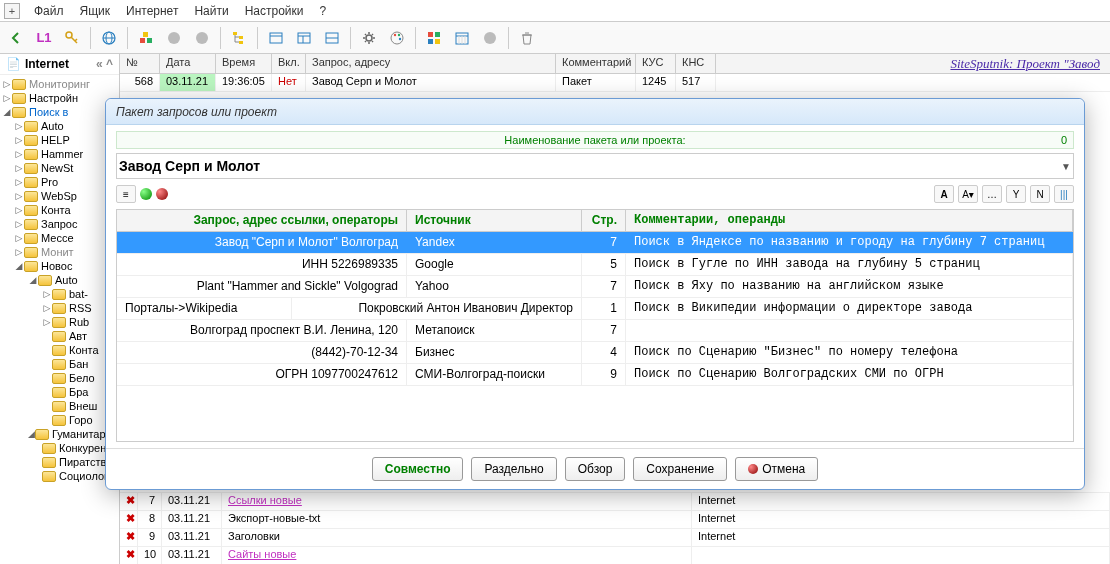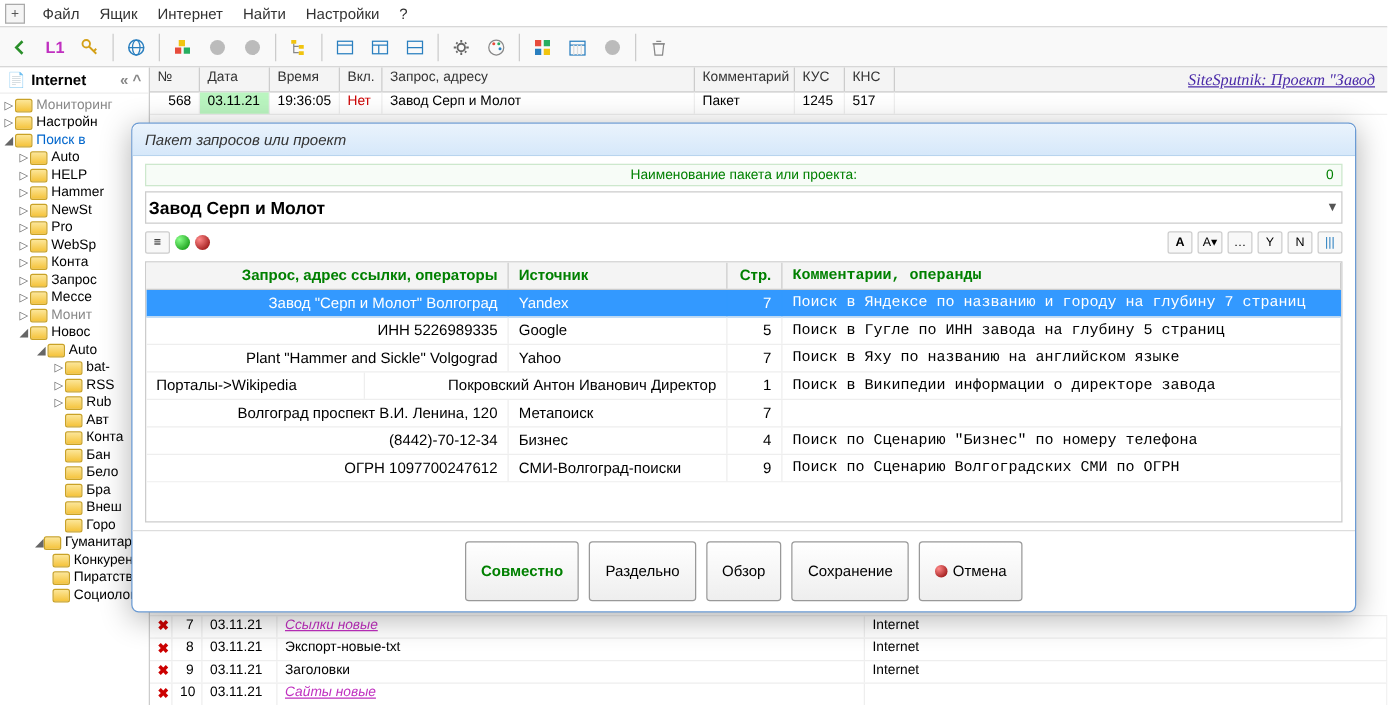--- a/index.html
+++ b/index.html
@@ -28,21 +28,21 @@
 .grid-header .gh { border-right: 1px solid #ccc; padding: 2px 6px; font-size: 11px; color: #333; }
 .grid-row { display: flex; height: 18px; border-bottom: 1px solid #eee; }
 .grid-row .gc { border-right: 1px solid #eee; padding: 1px 6px; font-size: 11px; overflow: hidden; white-space: nowrap; }
 .hl-date { background: #baf5c0; }
 .hl-no { color: #c00; }
 .banner { position: absolute; right: 10px; top: 2px; font-style: italic; color: #4a2aa8; text-decoration: underline; font-family: Georgia, serif; font-size: 13px; }
 .bottom-grid { margin-top: auto; }
 .bg-row { display: flex; height: 18px; border-top: 1px solid #eee; }
 .bg-row .bgc { padding: 1px 6px; font-size: 11px; border-right: 1px solid #eee; }
 .bg-x { color: #c00; font-weight: bold; }
-.bg-link { color: #c030c0; text-decoration: underline; font-style: italic; }
+.bg-link { color: #c030c0; text-decoration: underline; }
 
 .dialog { position: absolute; left: 105px; top: 98px; width: 980px; height: 392px; background: #fff; border: 1px solid #6b9bd4; border-radius: 6px; box-shadow: 0 5px 25px rgba(0,0,0,0.3); display: flex; flex-direction: column; }
 .dialog-title { background: linear-gradient(#eaf3fc, #d6e8fa); height: 26px; display: flex; align-items: center; padding: 12px 10px; font-size: 12px; color: #333; border-bottom: 1px solid #b8d4ee; border-radius: 6px 6px 0 0; font-style: italic; }
 .dialog-body { flex: 1; padding: 6px 10px; display: flex; flex-direction: column; gap: 4px; overflow: hidden; }
 .pkg-label-row { display: flex; align-items: center; justify-content: center; background: #f7fcf7; border: 1px solid #cde8cd; padding: 2px; font-size: 11px; color: #008000; position: relative; }
 .pkg-count { position: absolute; right: 6px; color: #008000; }
 .pkg-name { font-weight: bold; font-size: 14px; padding: 4px 2px; border: 1px solid #ccc; display: flex; align-items: center; }
 .pkg-name .dd { margin-left: auto; color: #555; font-size: 10px; }
 .tool-row { display: flex; align-items: center; gap: 4px; padding: 2px 0; }
 .tool-row .spacer { flex: 1; }
@@ -52,21 +52,21 @@
 .dot.red { background: radial-gradient(circle at 30% 30%, #f88, #800); }
 .query-table { flex: 1; border: 1px solid #ccc; overflow: hidden; }
 .qt-header { display: flex; background: #f4f4f4; border-bottom: 1px solid #ccc; height: 22px; }
 .qt-header .qth { border-right: 1px solid #ccc; padding: 3px 8px; font-weight: bold; color: #008000; font-size: 12px; }
 .qt-body { overflow-y: auto; }
 .qt-row { display: flex; height: 22px; border-bottom: 1px solid #eee; }
 .qt-row .qtc { border-right: 1px solid #eee; padding: 3px 8px; font-size: 12px; overflow: hidden; white-space: nowrap; }
 .qt-row.selected { background: #3399ff; color: #fff; }
 .qt-row.selected .qtc { border-right-color: #3399ff; }
 .dialog-buttons { display: flex; justify-content: center; gap: 8px; padding: 8px; border-top: 1px solid #ddd; }
-.dlg-btn { padding: 16px 12px; border: 1px solid #999; border-radius: 3px; background: linear-gradient(#fff, #eee); font-size: 12px; display: flex; align-items: center; gap: 4px; cursor: pointer; }
+.dlg-btn { padding: 4px 12px; border: 1px solid #999; border-radius: 3px; background: linear-gradient(#fff, #eee); font-size: 12px; display: flex; align-items: center; gap: 4px; cursor: pointer; }
 .dlg-btn.primary { color: #008000; font-weight: bold; }
 .col-q { width: 290px; text-align: right; } .col-src { width: 175px; } .col-pg { width: 44px; text-align: right; } .col-cm { flex: 1; font-family: Liberation Mono, monospace; }
 .icon-svg { width: 16px; height: 16px; }
 </style>
 </head>
 <body>
 
 <div class="menubar">
   <div class="plus-btn">+</div>
   <div id="menu-slot"><span class="menu-item">Файл</span><span class="menu-item">Ящик</span><span class="menu-item">Интернет</span><span class="menu-item">Найти</span><span class="menu-item">Настройки</span><span class="menu-item">?</span></div>

